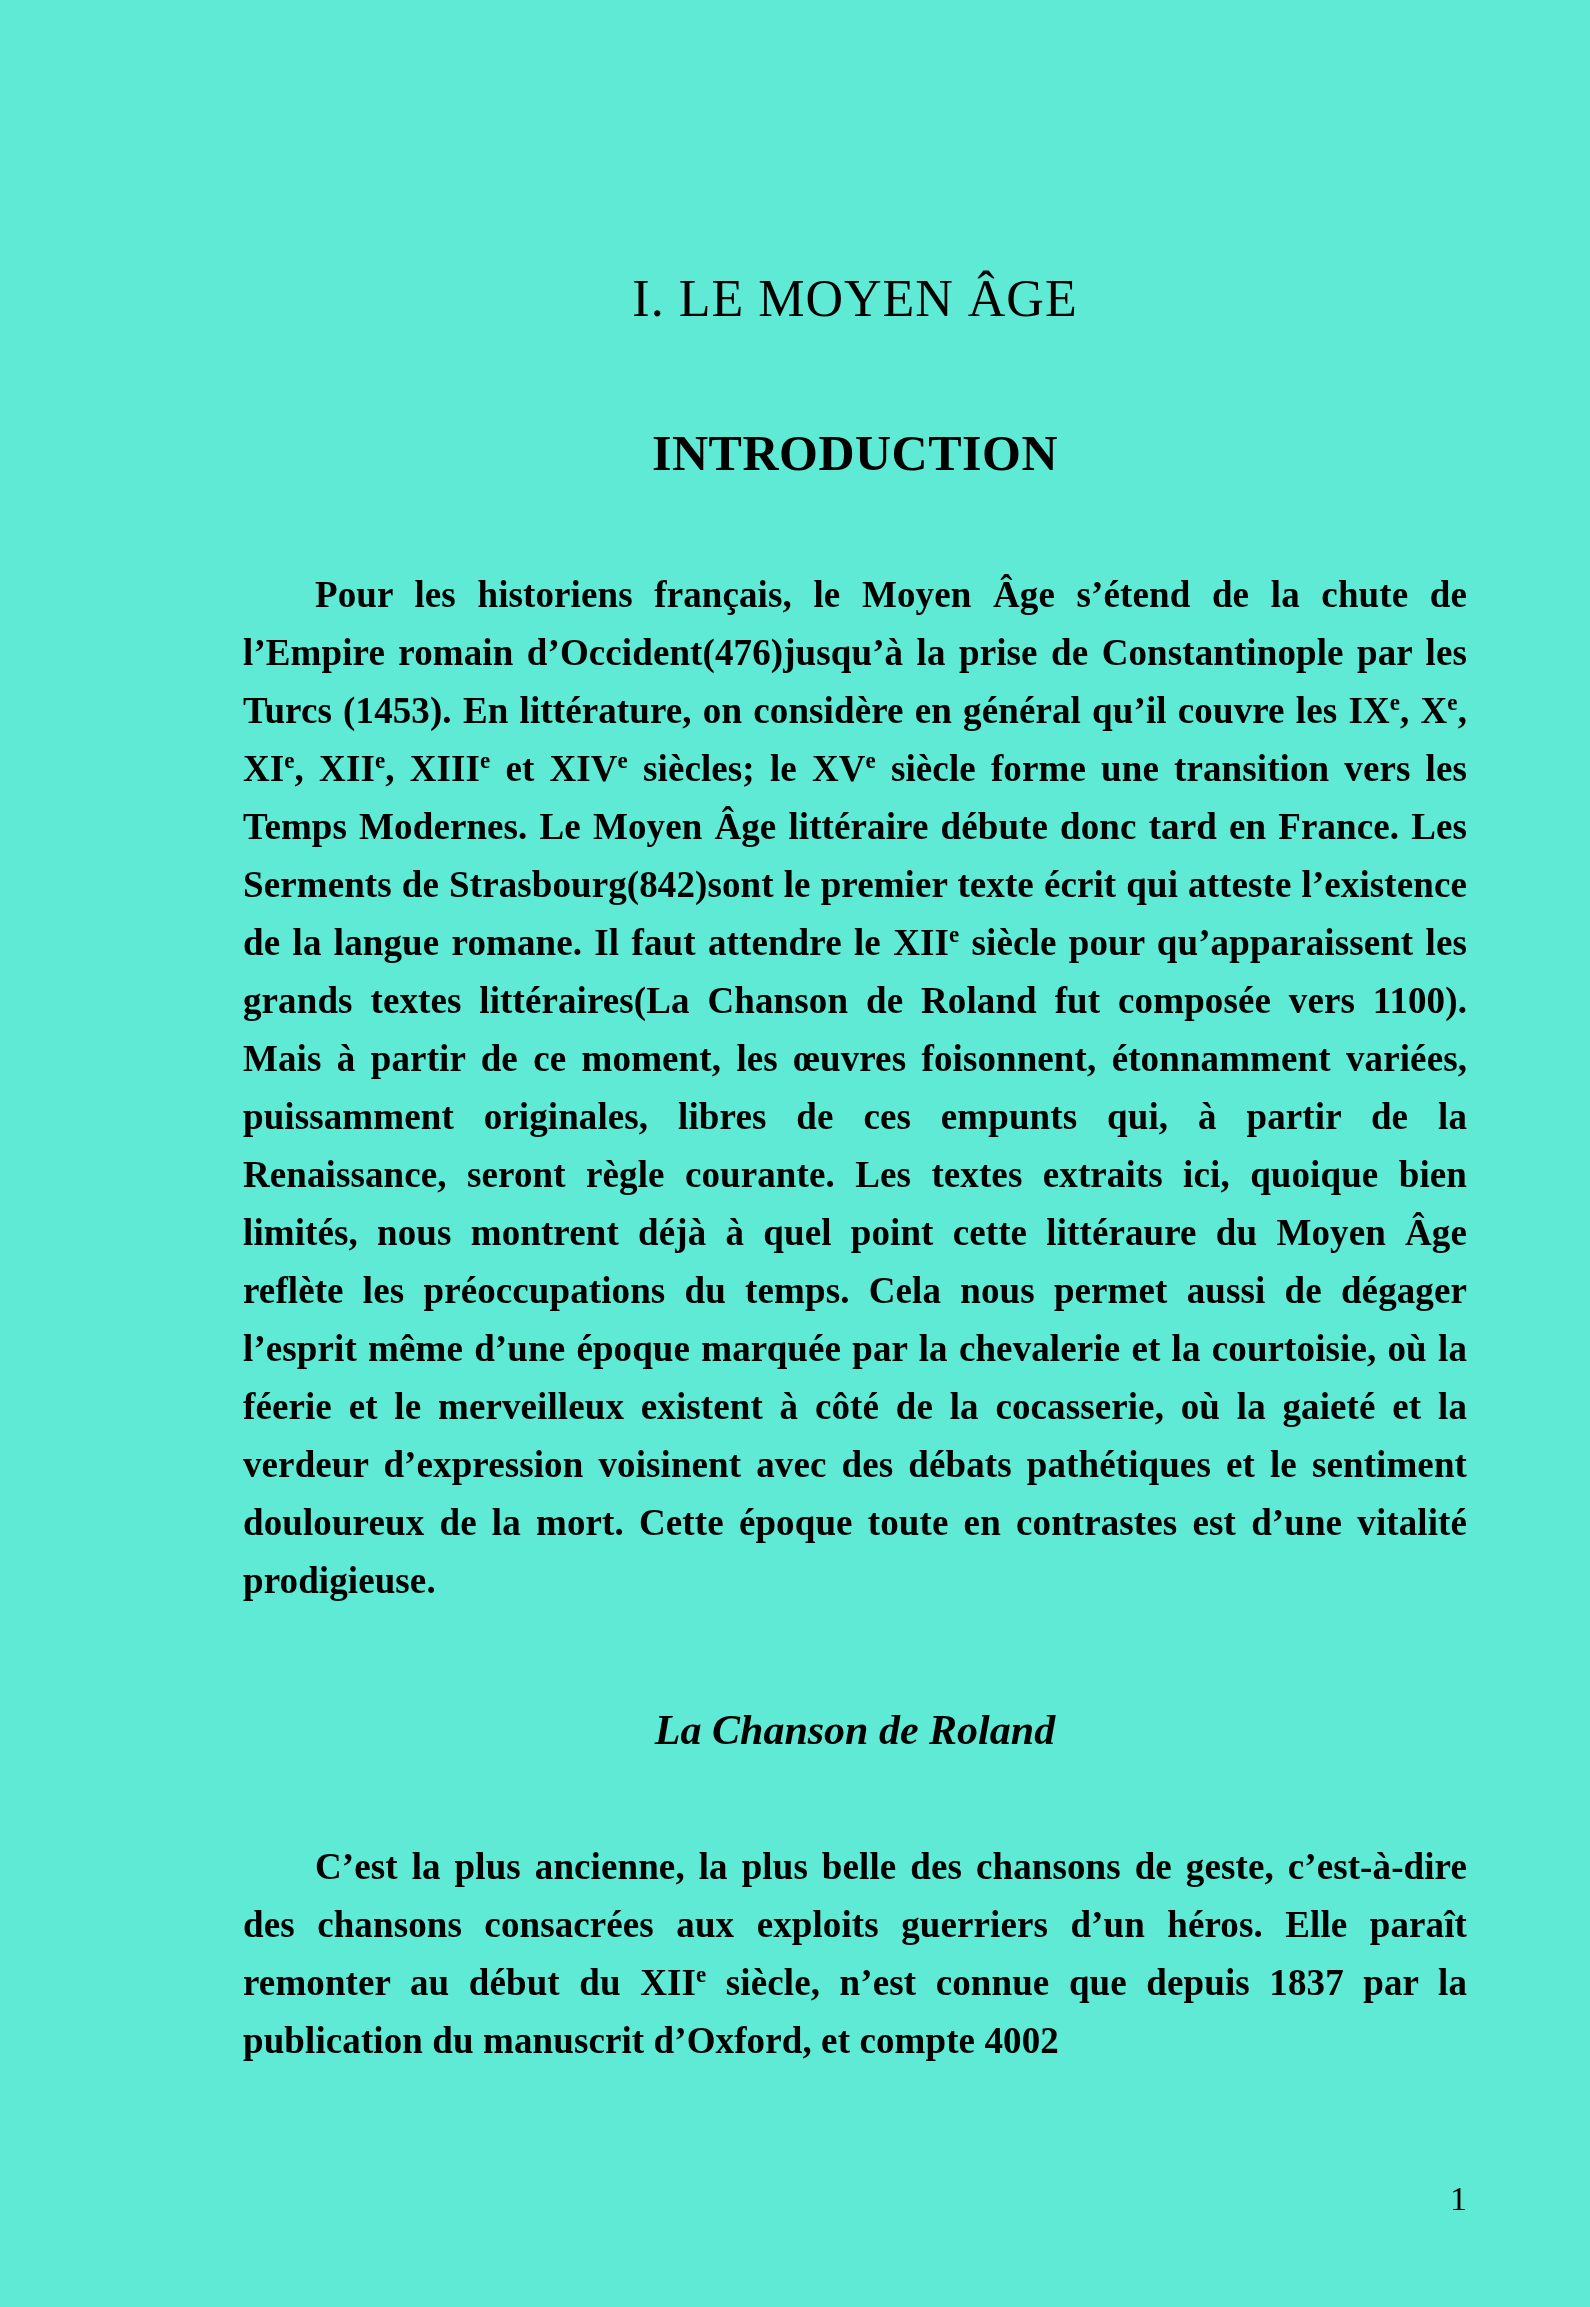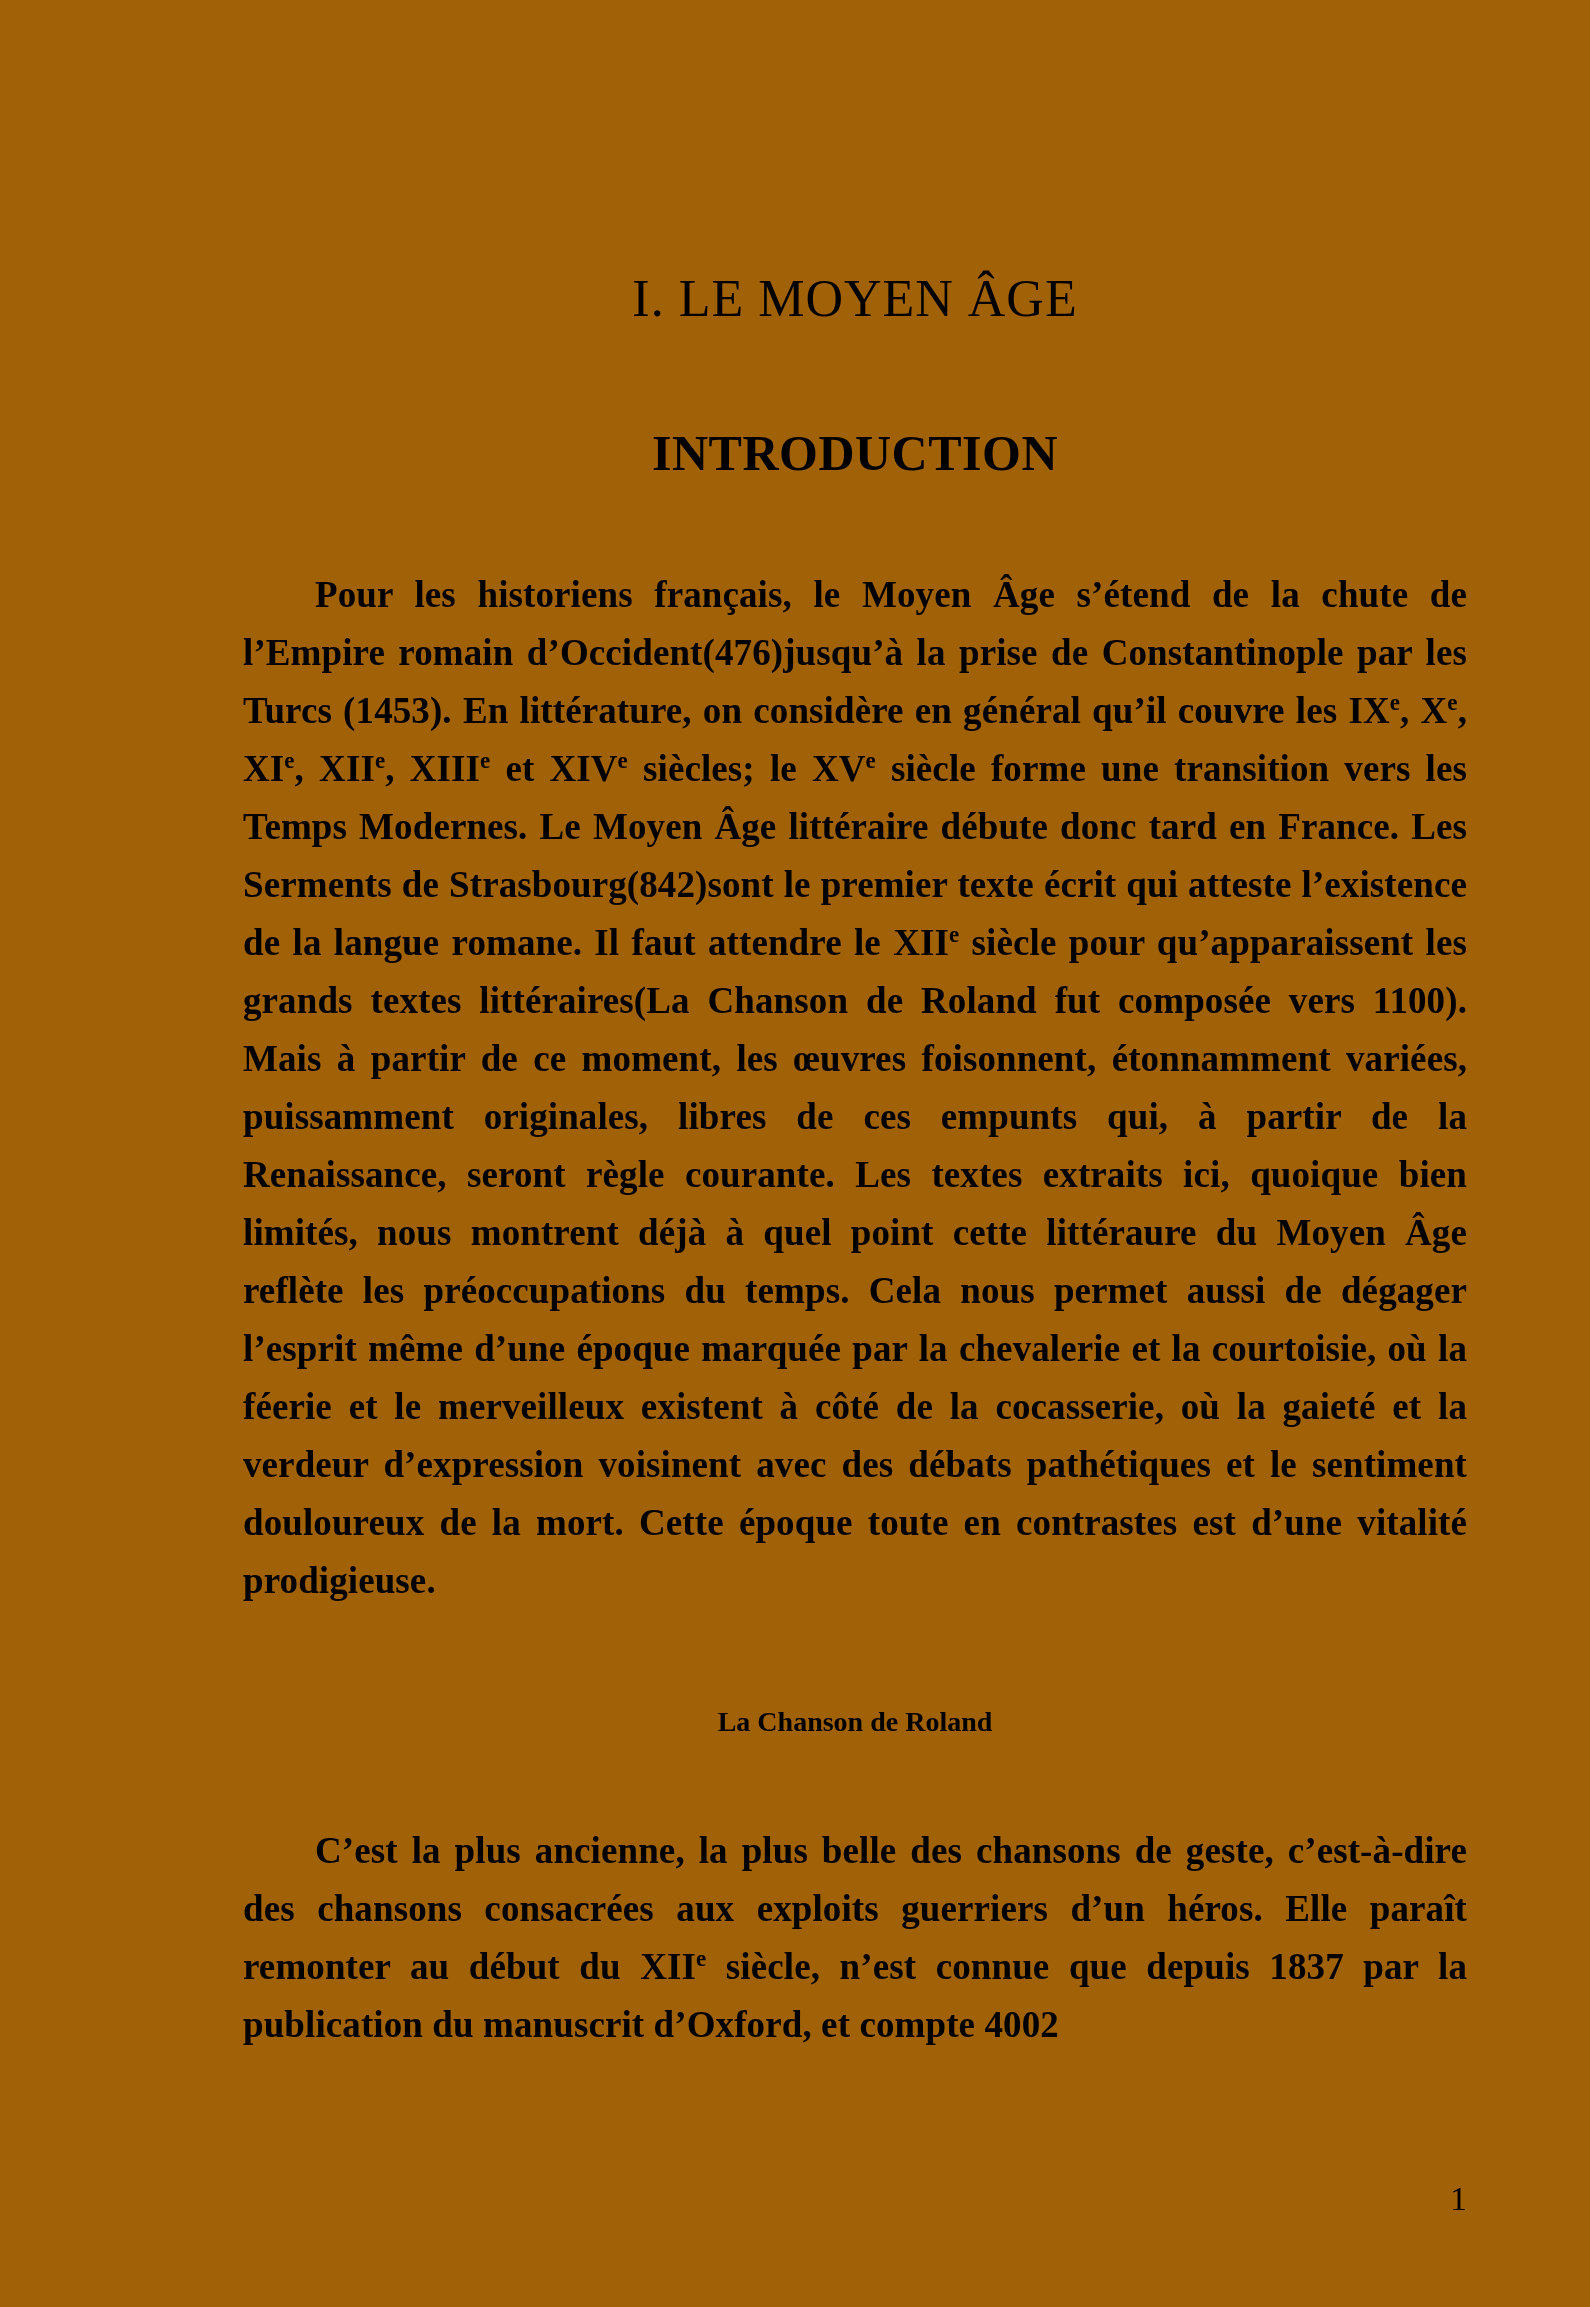--- a/index.html
+++ b/index.html
@@ -13,21 +13,21 @@
     font-family: "Liberation Serif", serif;
     color: #000000;
     position: relative;
     overflow: hidden;
   }
   .page {
     position: absolute;
     left: 0; top: 0;
     width: 1591px;
     height: 2307px;
-    background: #a16207;
+    background: #5eead4;
   }
   .content {
     position: absolute;
     left: 243px;
     top: 0;
     width: 1224px;
   }
   h1.chapter-title {
     font-size: 52px;
     font-weight: normal;
@@ -39,25 +39,26 @@
   }
   h2.section-title {
     font-size: 50px;
     font-weight: bold;
     text-align: center;
     margin: 0;
     padding-top: 96px;
     letter-spacing: 0.5px;
   }
   h3.work-title {
-    font-size: 28px;
+    font-size: 42px;
     font-weight: bold;
     text-align: center;
     margin: 0;
     padding-top: 96px;
+    font-style: italic;
   }
   p.body-par {
     font-size: 37px;
     font-weight: bold;
     text-align: justify;
     text-justify: inter-word;
     line-height: 58px;
     margin: 0;
     text-indent: 72px;
     letter-spacing: 0.1px;

